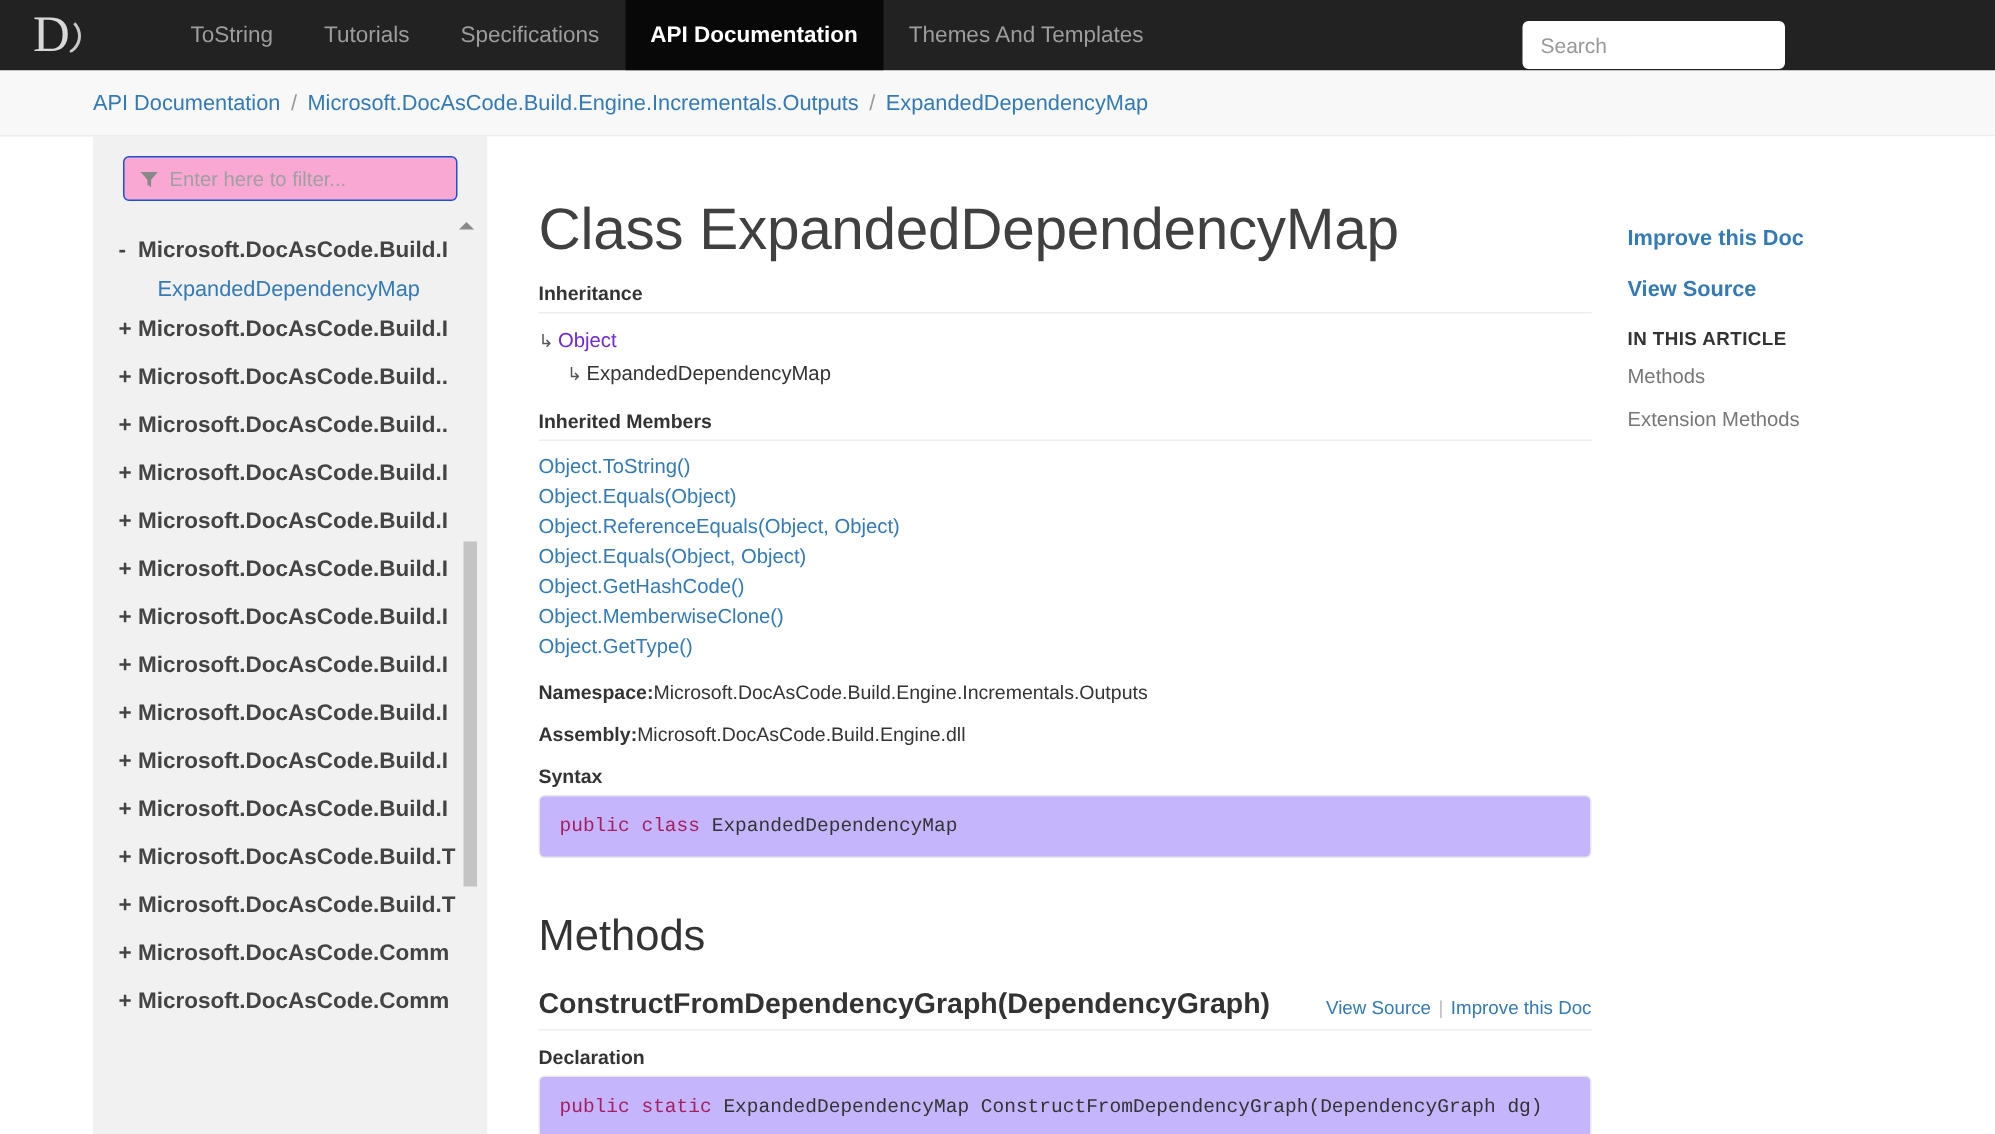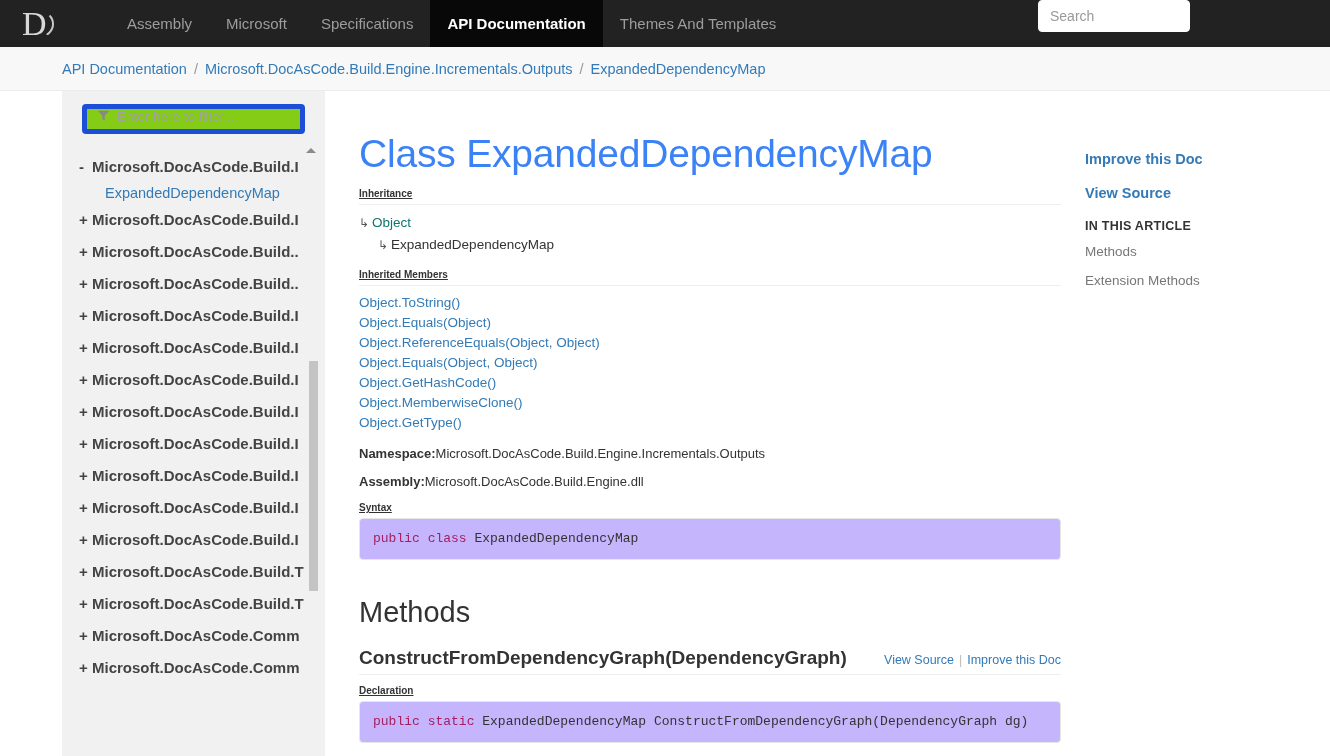--- a/index.html
+++ b/index.html
@@ -56,22 +56,22 @@
     font-size: 15px;
     cursor: pointer;
     white-space: nowrap;
   }
   .navlink.active {
     background: #080808;
     color: #ffffff;
     font-weight: bold;
   }
   .navsearch {
-    position: absolute; right: 140px; top: 0;
-    width: 152px; height: 32px;
+    position: absolute; right: 140px; top: 14px;
+    width: 175px; height: 32px;
   }
   .navsearch input {
     width: 100%; height: 32px;
     border: 1px solid #ffffff;
     border-radius: 4px;
     background: #ffffff;
     padding: 0 11px;
     font-size: 14px;
     font-family: "Liberation Sans", sans-serif;
     color: #555;
@@ -101,25 +101,25 @@
     position: absolute; top: 91px; left: 62px;
     width: 263px; height: 665px;
     background: #f1f1f1;
     overflow: hidden;
   }
   .filter-wrap {
     padding: 13px 20px 10px 20px;
   }
   .filter-box {
     position: relative;
-    background: #84cc16;
-    border: 5px solid #1d4ed8;
+    background: #f9a8d4;
+    border: 1px solid #1d4ed8;
     border-radius: 4px;
     height: 30px;
-    display: flex; align-items: flex-start;
+    display: flex; align-items: center;
     padding-left: 10px;
   }
   .filter-icon {
     width: 13px; height: 13px;
     margin-right: 7px;
     flex: 0 0 auto;
   }
   .filter-box input {
     border: none; outline: none;
     background: transparent;
@@ -193,41 +193,40 @@
     overflow: hidden;
   }
   .article {
     position: absolute;
     left: 34px; top: 0;
     width: 702px;
   }
   h1.page-title {
     font-size: 39px;
     font-weight: 400;
-    color: #3b82f6;
+    color: #404040;
     margin: 41px 0 12px 0;
     letter-spacing: -0.2px;
   }
   .section-label {
-    font-size: 10px;
+    font-size: 13px;
     font-weight: bold;
     color: #333;
     margin: 0 0 5px 0;
-    text-decoration: underline;
   }
   .hr-line {
     border: none; border-top: 1px solid #eeeeee;
     margin: 0 0 7px 0;
   }
   .inherit-row {
     font-size: 13.5px;
     color: #333;
     line-height: 21px;
   }
-  .inherit-row a { color: #0f766e; text-decoration: none; cursor: pointer; }
+  .inherit-row a { color: #6d28d9; text-decoration: none; cursor: pointer; }
   .arrow-glyph { color: #555; font-size: 12px; margin-right: 3px; }
   .ind1 { padding-left: 0px; }
   .ind2 { padding-left: 19px; }
 
   .member-links { margin-top: 2px; }
   .member-links a {
     display: block;
     font-size: 13.5px;
     color: #337ab7;
     line-height: 20px;
@@ -320,22 +319,22 @@
 <body>
 
 <div class="navbar">
   <div class="brand">
     <div class="brand-logo">
       <span class="dglyph">D</span>
       <span class="arc"></span>
     </div>
   </div>
   <div class="navlinks">
-    <div class="navlink">Assembly</div>
-    <div class="navlink">Microsoft</div>
+    <div class="navlink">ToString</div>
+    <div class="navlink">Tutorials</div>
     <div class="navlink">Specifications</div>
     <div class="navlink active">API Documentation</div>
     <div class="navlink">Themes And Templates</div>
   </div>
   <div class="navsearch">
     <input type="text" placeholder="Search" style="">
   </div>
 </div>
 
 <div class="subnav">

